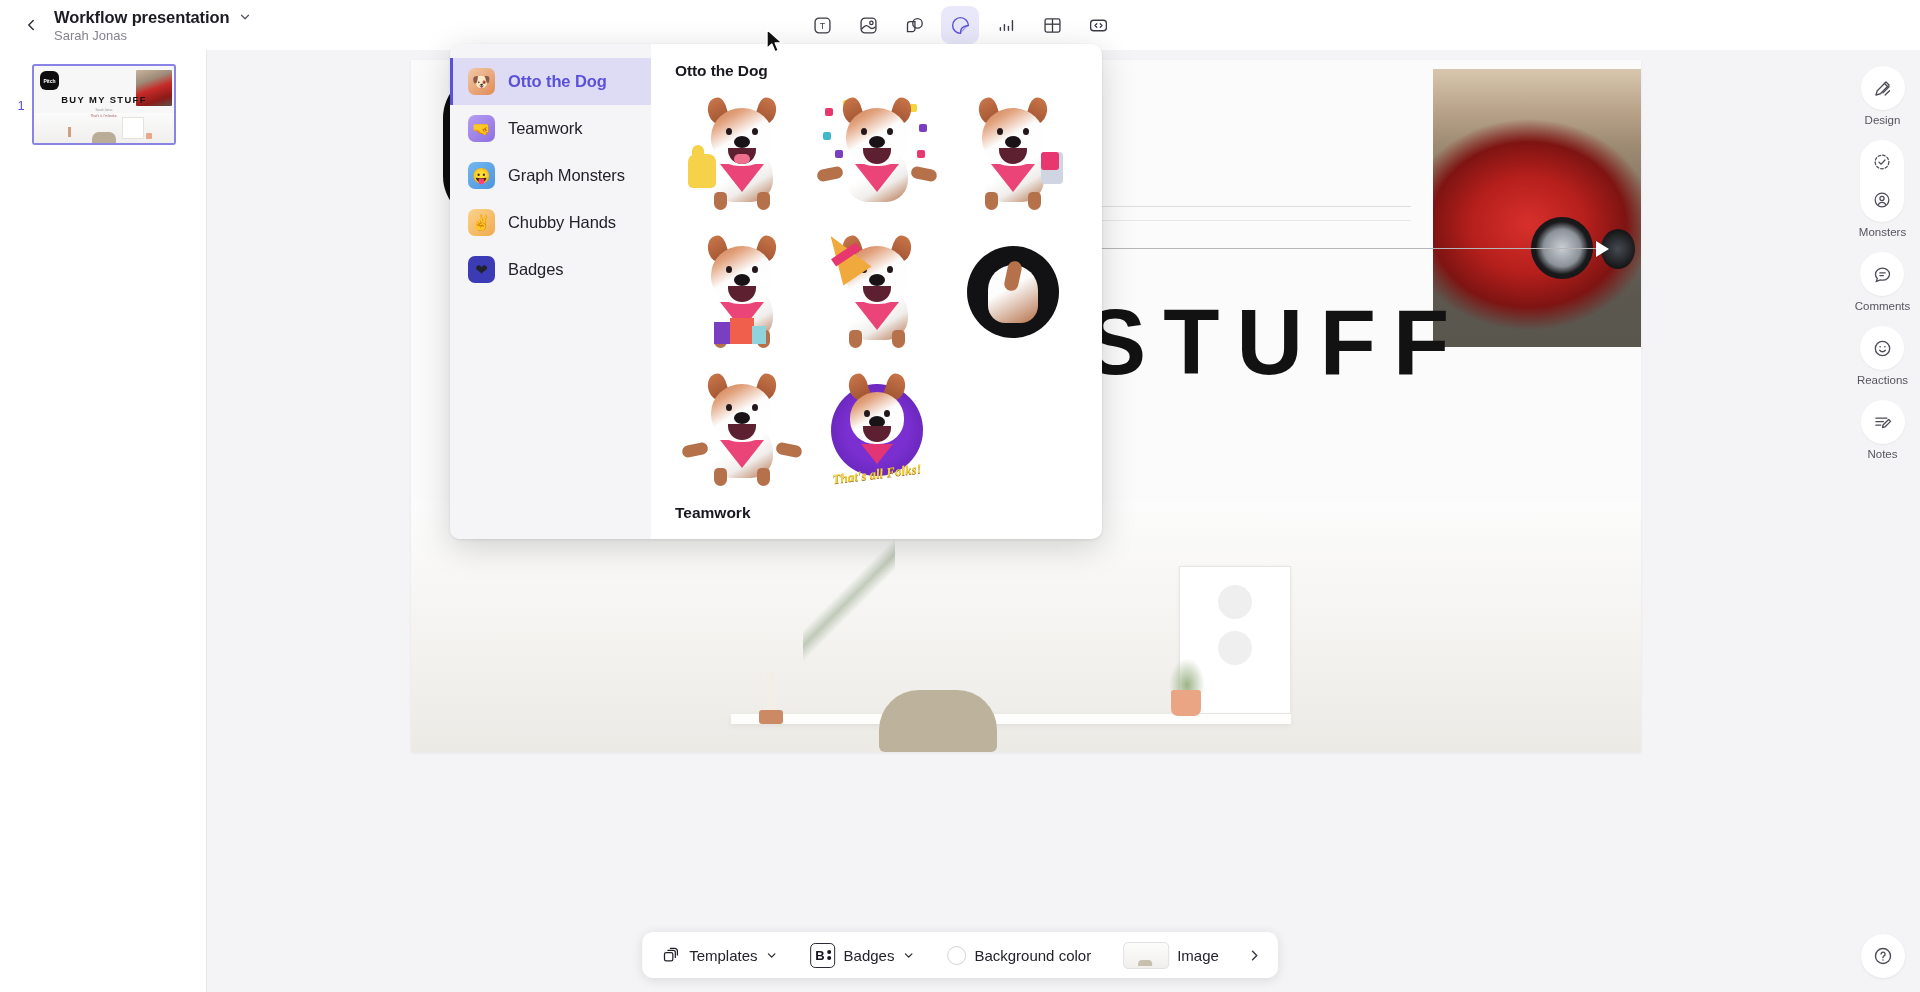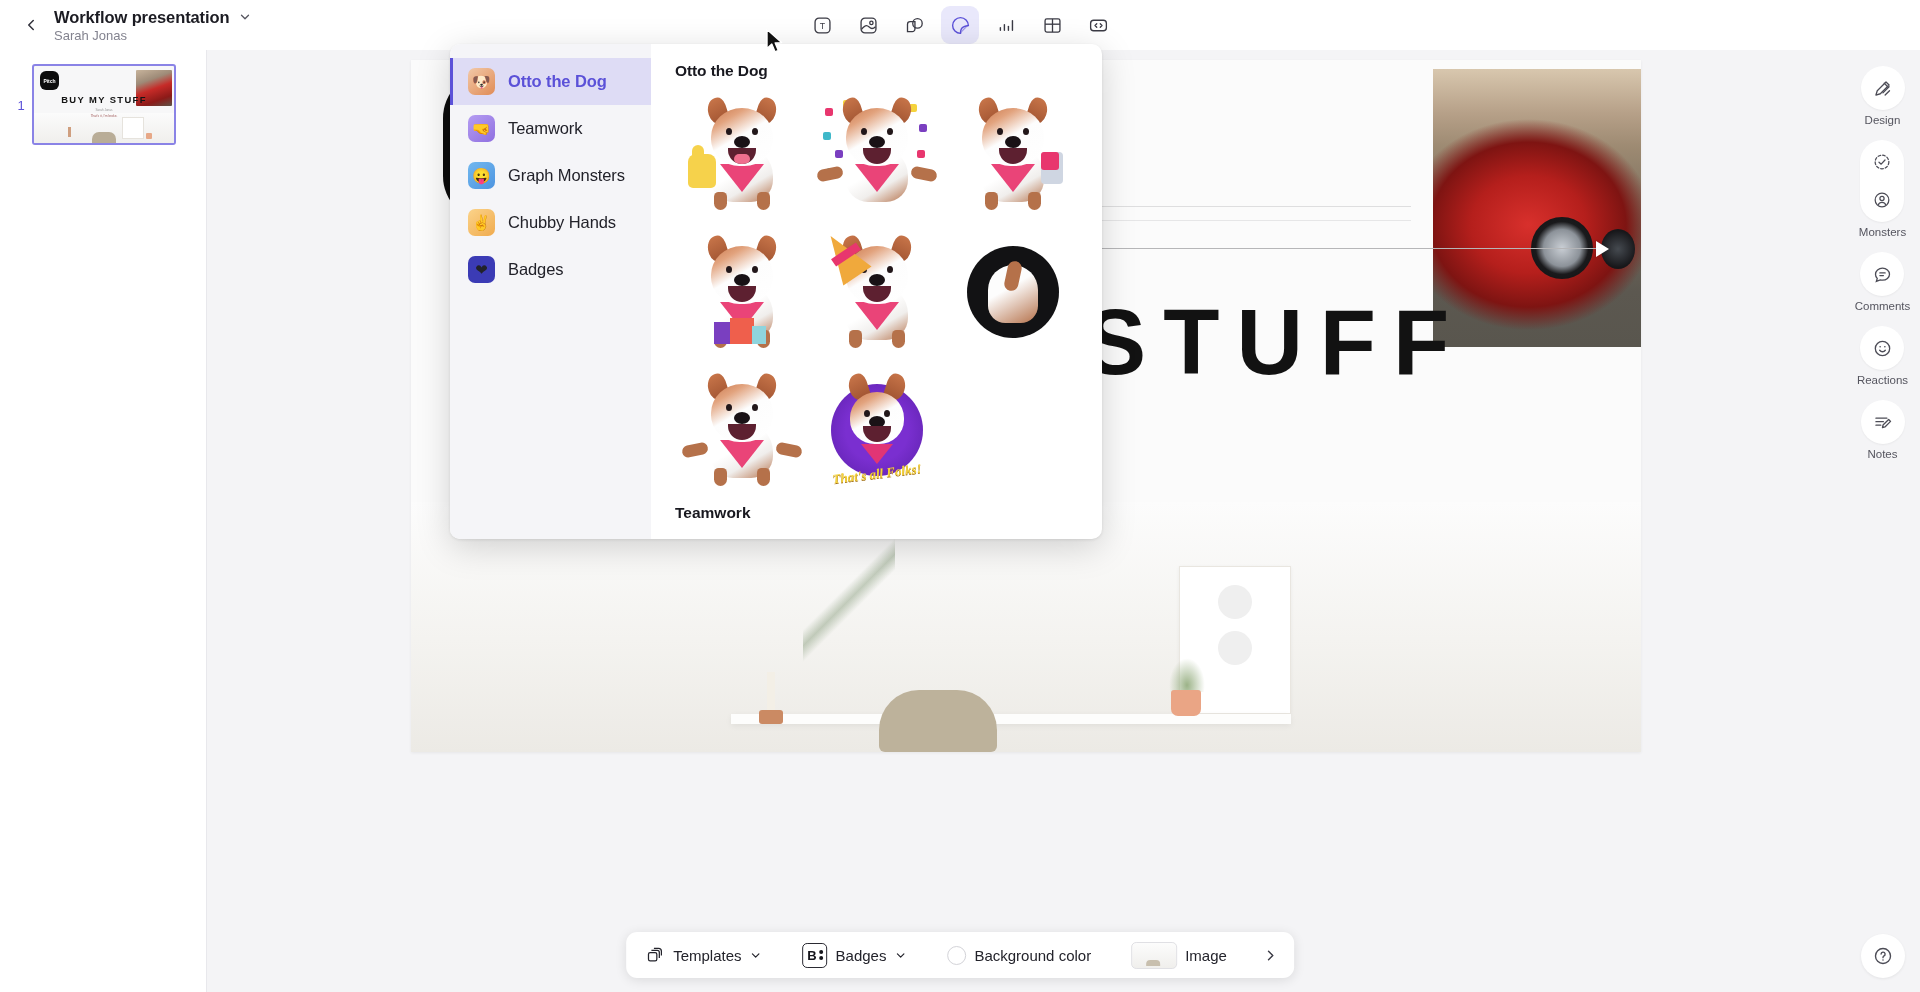--- a/index.html
+++ b/index.html
@@ -221,21 +221,21 @@
     width: 44px; height: 44px; border-radius: 50%; background: #fff;
     display: flex; align-items: center; justify-content: center;
     color: #4c4c56; cursor: pointer; box-shadow: 0 1px 3px rgba(0,0,0,0.07);
   }
 
   
   .bottombar {
     position: absolute; bottom: 14px; left: 50%; transform: translateX(-50%);
     height: 46px; background: #fff; border-radius: 11px;
     box-shadow: 0 2px 12px rgba(0,0,0,0.11);
-    display: flex; align-items: center; padding: 0 8px; gap: 18px; z-index: 14;
+    display: flex; align-items: center; padding: 0 8px; gap: 10px; z-index: 14;
   }
   .bb-item {
     display: flex; align-items: center; gap: 8px; padding: 7px 11px;
     border-radius: 7px; cursor: pointer; font-size: 15px; color: #23232b;
   }
   .bb-bento-icon {
     width: 25px; height: 25px; border: 1.4px solid #2a2a32; border-radius: 5px;
     display: flex; align-items: center; justify-content: center; gap: 2px;
     font-size: 13px; font-weight: 700; color: #15151b;
   }

